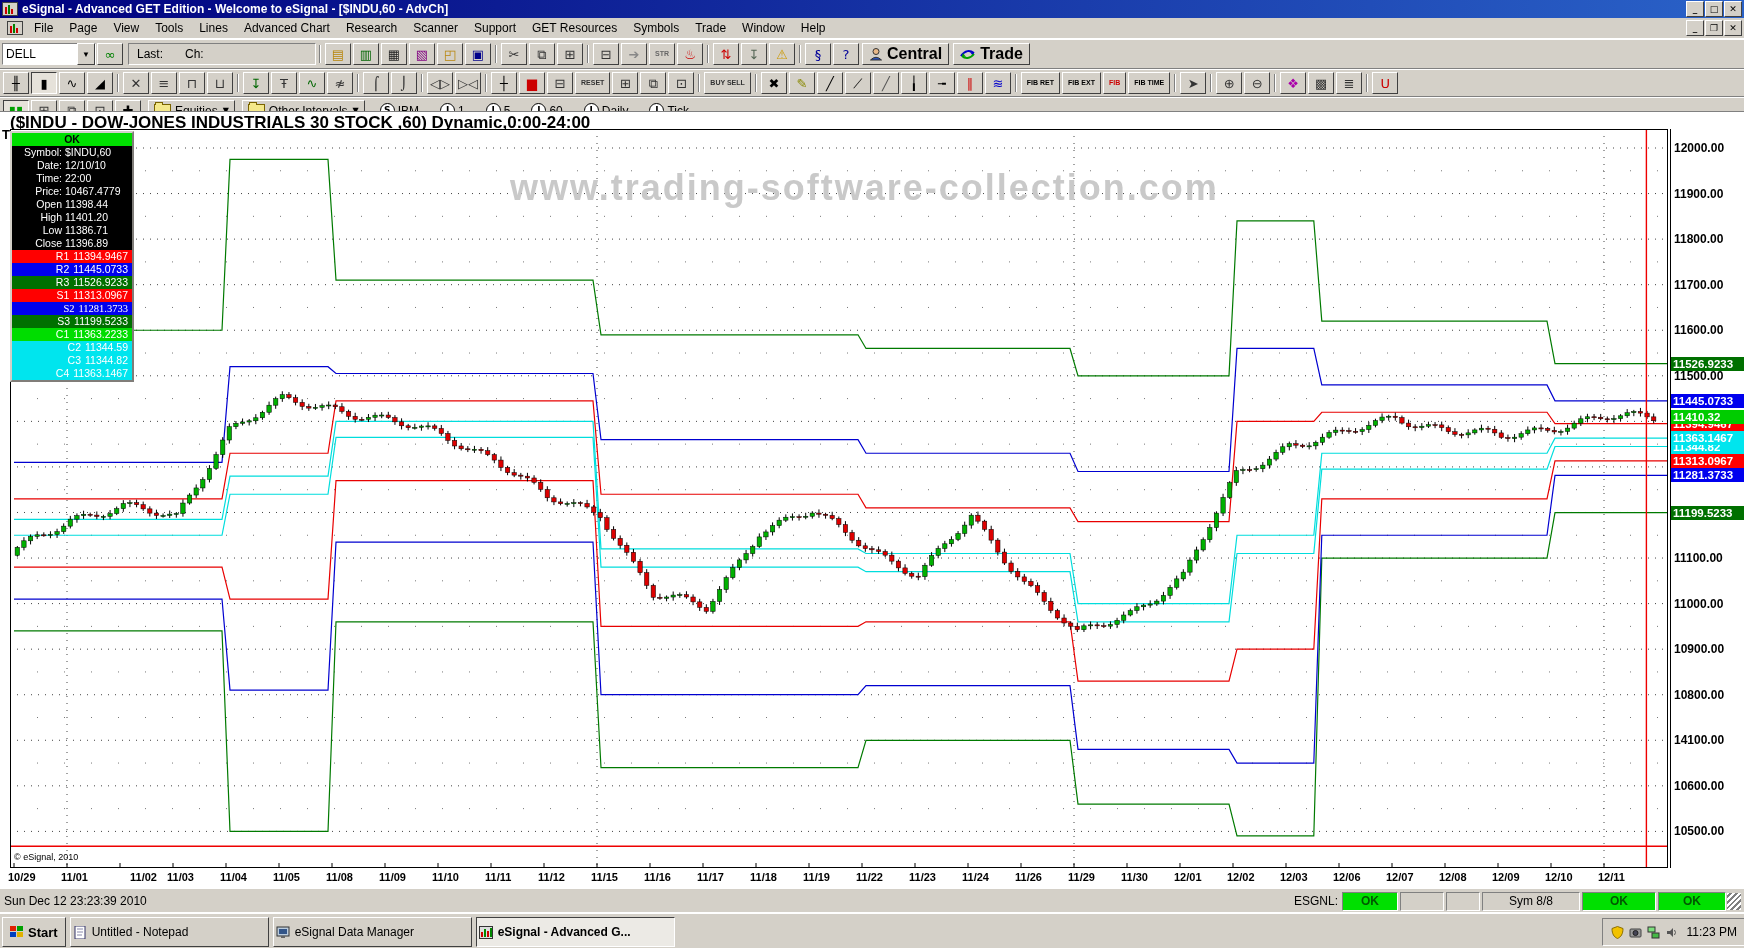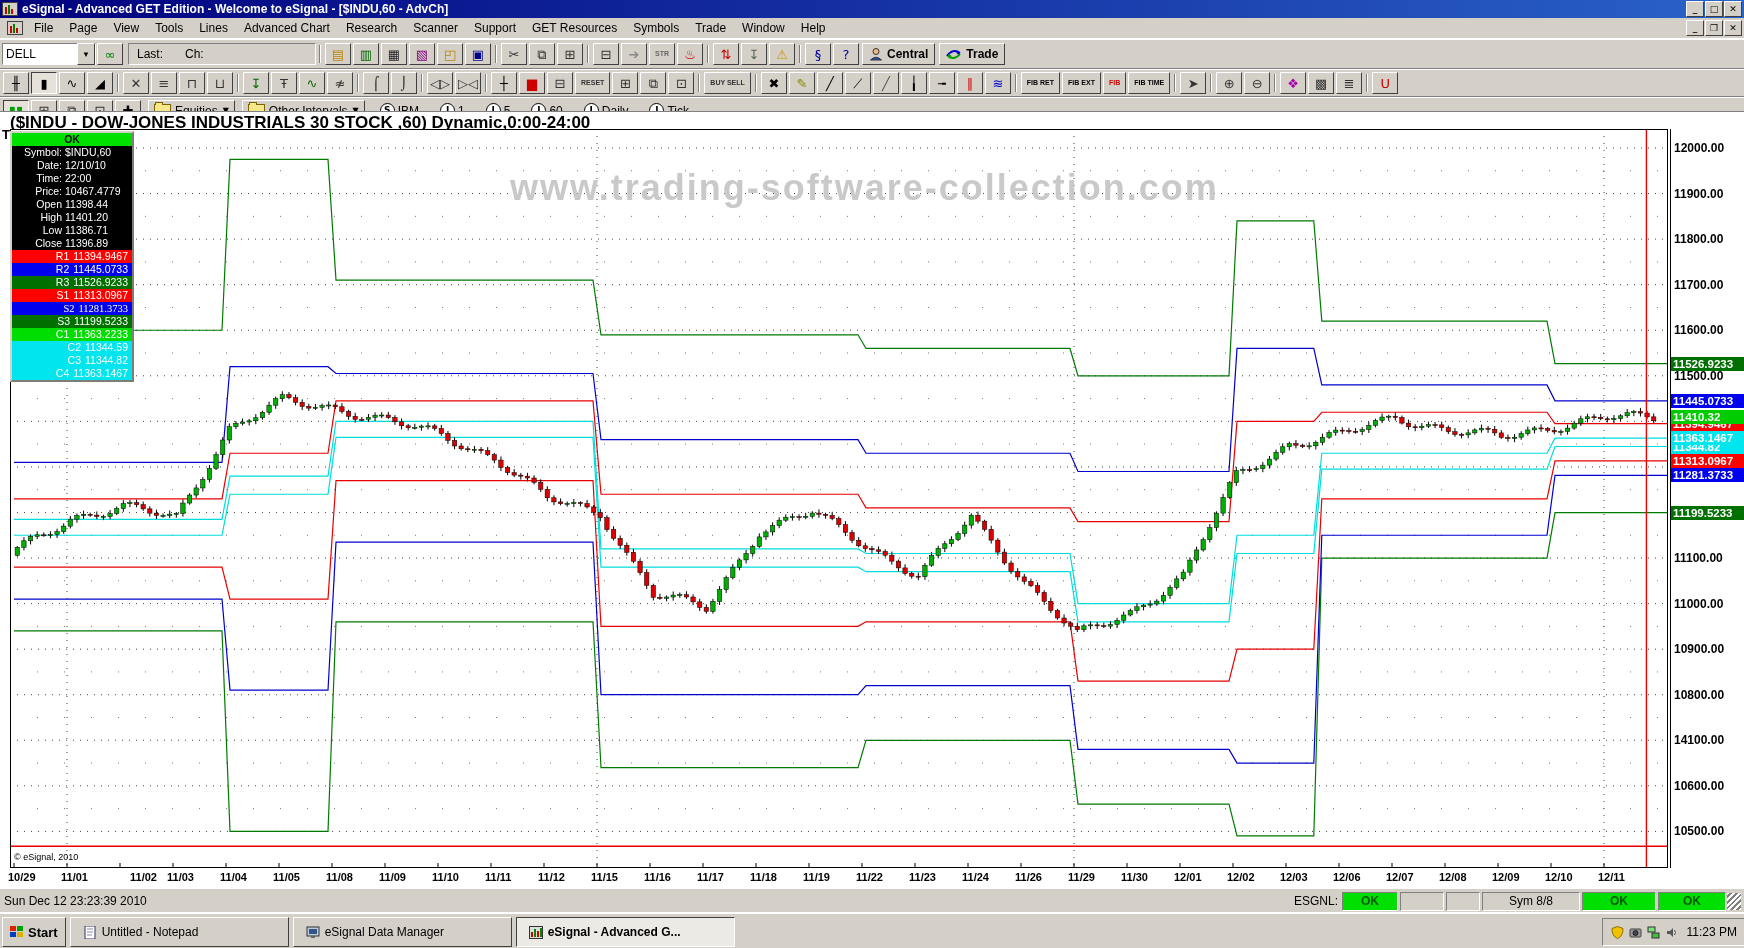--- a/index.html
+++ b/index.html
@@ -28,21 +28,21 @@
   .menubar .mb-right{margin-left:auto;display:flex;padding-right:2px;}
   
   .toolbar{display:flex;align-items:center;padding:1px 2px;border-top:1px solid #ffffff;border-bottom:1px solid #808080;}
   .t1{height:26px;} .t2{height:24px;} .t3{height:23px;}
   .combo{display:flex;width:92px;height:20px;border:1px solid;border-color:#808080 #fff #fff #808080;background:#fff;align-items:center;}
   .combo .cval{flex:1;padding-left:3px;font-size:12px;}
   .combo .carr{width:16px;height:100%;display:flex;align-items:center;justify-content:center;
                border:1px solid;border-color:#fff #404040 #404040 #fff;background:#d4d0c8;font-size:8px;}
   .lastpanel{display:flex;align-items:center;height:20px;padding:0 8px;margin-left:4px;border:1px solid;border-color:#808080 #fff #fff #808080;min-width:170px;gap:22px;}
   .labeled-btn{display:inline-flex;align-items:center;gap:4px;height:20px;padding:0 6px;margin:0 2px;
-               border:1px solid;border-color:#fff #404040 #404040 #fff;background:#d4d0c8;font-weight:bold;font-size:12px;}
+               border:1px solid;border-color:#fff #404040 #404040 #fff;background:#d4d0c8;font-weight:bold;font-size:16px;}
   .folder{display:inline-block;width:15px;height:11px;background:#f4e88a;border:1px solid #7a6400;position:relative;margin-right:4px;}
   .folder:before{content:"";position:absolute;top:-3px;left:0;width:6px;height:2px;background:#f4e88a;border:1px solid #7a6400;border-bottom:none;}
   .circ{display:inline-flex;width:13px;height:13px;border:1px solid #000;border-radius:50%;align-items:center;justify-content:center;
         font-size:9px;font-weight:bold;margin-right:3px;background:#fff;}
   .ddarr{font-size:8px;margin-left:5px;font-family:"DejaVu Sans",sans-serif;}
   
   .chartwin{position:absolute;left:0;top:111px;width:1744px;height:777px;background:#ffffff;border-top:1px solid #808080;}
   .chart-title{position:absolute;left:10px;top:1px;font-weight:bold;font-size:17px;white-space:nowrap;}
   .t-label{position:absolute;left:2px;top:15px;font-weight:bold;font-size:13px;}
   .watermark{position:absolute;left:510px;top:55px;font-size:36px;font-weight:bold;color:#c9c9c9;letter-spacing:2px;white-space:nowrap;z-index:3;}
@@ -68,21 +68,21 @@
   .spanel{height:17px;line-height:16px;padding:0 6px;margin-left:2px;border:1px solid;border-color:#808080 #fff #fff #808080;text-align:center;}
   .spanel.ok{background:#00e000;color:#005800;font-weight:bold;}
   .sgrip{width:14px;height:17px;margin:0 1px;background:
      repeating-linear-gradient(135deg,#fff 0 2px,#808080 2px 4px);}
   
   .taskbar{position:absolute;left:0;top:912px;width:1744px;height:36px;background:#d4d0c8;border-top:2px solid #ffffff;display:flex;align-items:center;padding:0 2px;}
   .startbtn{display:flex;align-items:center;gap:4px;height:28px;padding:0 7px;font-weight:bold;font-size:13px;
             border:1px solid;border-color:#fff #404040 #404040 #fff;background:#d4d0c8;}
   .flag{display:inline-block;width:14px;height:12px;position:relative;}
   .flag i{position:absolute;width:6px;height:5px;}
-  .taskbtn{display:flex;align-items:center;gap:5px;width:193px;height:28px;margin-left:4px;padding:0 12px;font-size:12px;
+  .taskbtn{display:flex;align-items:center;gap:5px;width:193px;height:28px;margin-left:4px;padding:0 2px;font-size:12px;
            border:1px solid;border-color:#fff #404040 #404040 #fff;background:#d4d0c8;white-space:nowrap;overflow:hidden;}
   .taskbtn.active{border-color:#404040 #fff #fff #404040;background:#eceae5;font-weight:bold;}
   .tico{display:inline-block;width:14px;height:13px;flex:none;}
   .tray{margin-left:auto;display:flex;align-items:center;gap:5px;height:26px;padding:0 8px;
         border:1px solid;border-color:#808080 #fff #fff #808080;}
   .tray .ti{width:13px;height:13px;display:inline-block;}
 </style>
 </head>
 <body>
 

